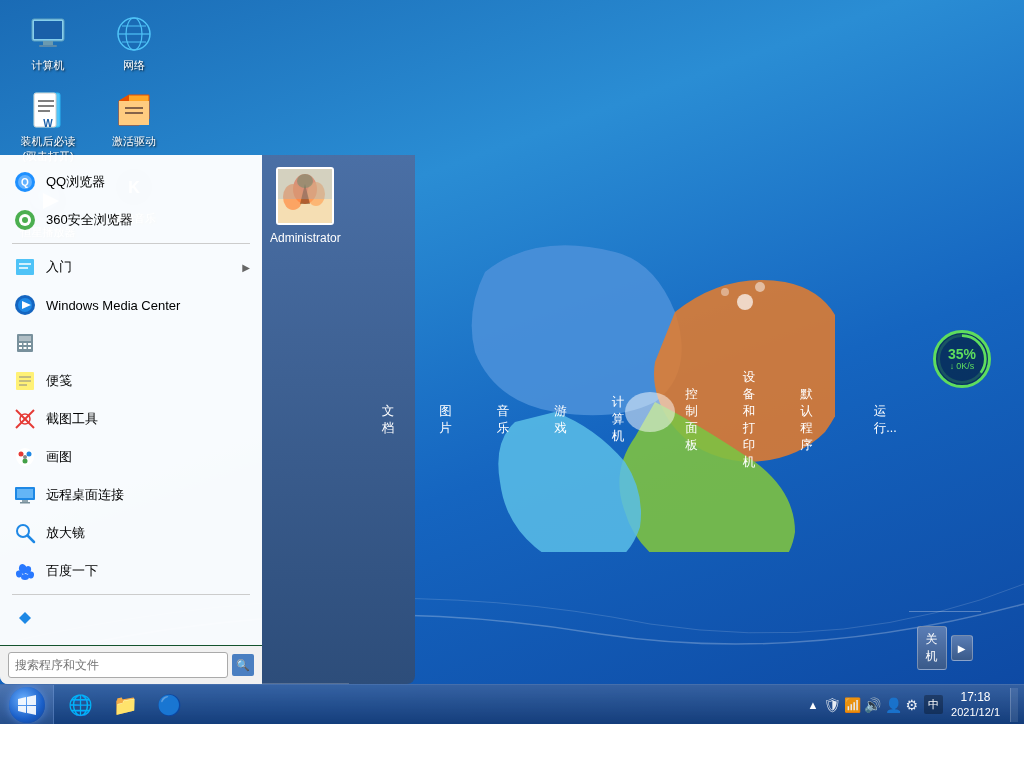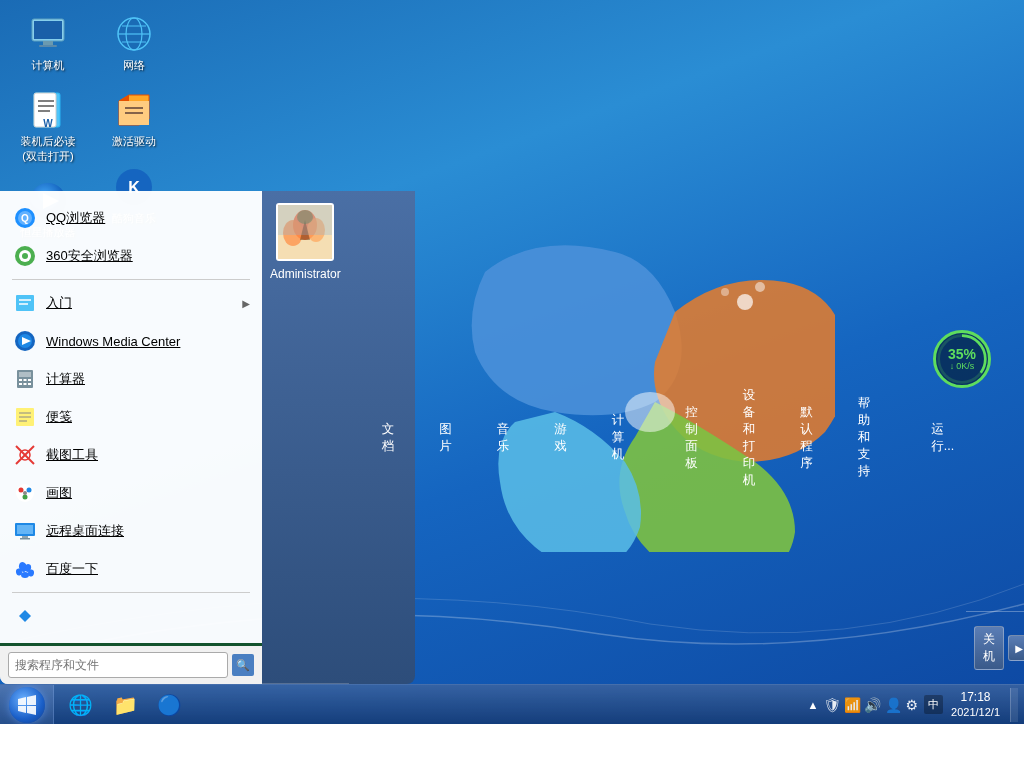--- a/index.html
+++ b/index.html
@@ -117,21 +117,21 @@
     }
 
     .start-divider {
       height: 1px;
       background: #ccc;
       margin: 4px 12px;
     }
 
     .start-bottom {
       padding: 6px 8px;
-      border-top: 3px solid #14532d;
+      border-top: 1px solid #14532d;
       display: flex;
       align-items: center;
       background: rgba(240,240,240,0.95);
       border-radius: 0 0 0 8px;
     }
 
     .search-box {
       flex: 1;
       display: flex;
       align-items: center;
@@ -416,21 +416,20 @@
     .win-flag-svg {
       position: absolute;
       top: 50%;
       left: 50%;
       transform: translate(-15%, -50%);
     }
 
     
     .start-item-text {
       flex: 1;
-      text-decoration: underline;
     }
 
     .circle-progress {
       position: absolute;
       top: 0; left: 0;
       width: 100%;
       height: 100%;
     }
   </style>
 </head>
@@ -601,21 +600,20 @@
               <rect x="3" y="2" width="16" height="18" rx="1" fill="#78909c"></rect>
               <rect x="5" y="4" width="12" height="5" fill="#b0bec5"></rect>
               <rect x="5" y="11" width="3" height="2" fill="white"></rect>
               <rect x="9.5" y="11" width="3" height="2" fill="white"></rect>
               <rect x="14" y="11" width="3" height="2" fill="white"></rect>
               <rect x="5" y="15" width="3" height="2" fill="white"></rect>
               <rect x="9.5" y="15" width="3" height="2" fill="white"></rect>
               <rect x="14" y="15" width="3" height="2" fill="white"></rect>
             </svg>
           </div>
-          <span class="start-item-text">计算器</span>
         </div>
 
         <div class="start-item">
           <div class="start-item-icon">
             <svg width="22" height="22" viewBox="0 0 22 22">
               <rect x="2" y="2" width="18" height="18" rx="1" fill="#fff176"></rect>
               <line x1="5" y1="7" x2="17" y2="7" stroke="#888" stroke-width="1"></line>
               <line x1="5" y1="11" x2="17" y2="11" stroke="#888" stroke-width="1"></line>
               <line x1="5" y1="15" x2="13" y2="15" stroke="#888" stroke-width="1"></line>
             </svg>
@@ -652,20 +650,29 @@
             <svg width="22" height="22" viewBox="0 0 22 22">
               <rect x="1" y="3" width="20" height="13" rx="1" fill="#1e88e5"></rect>
               <rect x="3" y="5" width="16" height="9" fill="#64b5f6"></rect>
               <rect x="8" y="16" width="6" height="2" fill="#90a4ae"></rect>
               <rect x="6" y="18" width="10" height="1.5" fill="#78909c"></rect>
             </svg>
           </div>
           <span class="start-item-text">远程桌面连接</span>
         </div>
 
+        <div class="start-item">
+          <div class="start-item-icon">
+            <svg width="22" height="22" viewBox="0 0 22 22">
+              <circle cx="9" cy="9" r="6" fill="none" stroke="#1e88e5" stroke-width="2"></circle>
+              <line x1="13.5" y1="13.5" x2="20" y2="20" stroke="#1e88e5" stroke-width="2.5" stroke-linecap="round"></line>
+            </svg>
+          </div>
+          <span class="start-item-text">放大镜</span>
+        </div>
 
         <div class="start-item">
           <div class="start-item-icon">
             <svg width="22" height="22" viewBox="0 0 22 22">
               <ellipse cx="9" cy="9" rx="4" ry="5" fill="#2979ff" transform="rotate(-20, 9, 9)"></ellipse>
               <ellipse cx="14" cy="10" rx="3" ry="4" fill="#2979ff" transform="rotate(15, 14, 10)"></ellipse>
               <ellipse cx="5" cy="14" rx="3" ry="3.5" fill="#2979ff" transform="rotate(-10, 5, 14)"></ellipse>
               <ellipse cx="11" cy="17" rx="4" ry="3" fill="#2979ff"></ellipse>
               <ellipse cx="17" cy="15" rx="3" ry="3.5" fill="#2979ff" transform="rotate(10, 17, 15)"></ellipse>
             </svg>
@@ -732,23 +739,20 @@
       <div class="start-right-divider"></div>
 
       <div class="start-right-item">
         <span>控制面板</span>
       </div>
       <div class="start-right-item">
         <span>设备和打印机</span>
       </div>
       <div class="start-right-item">
         <span>默认程序</span>
-      </div>
-      <div class="start-right-item">
-        <span>帮助和支持</span>
       </div>
 
       <div class="start-right-divider"></div>
 
       <div class="start-right-item">
         <span>运行...</span>
       </div>
 
       <div class="start-right-bottom">
         <button class="shutdown-btn">关机</button>

